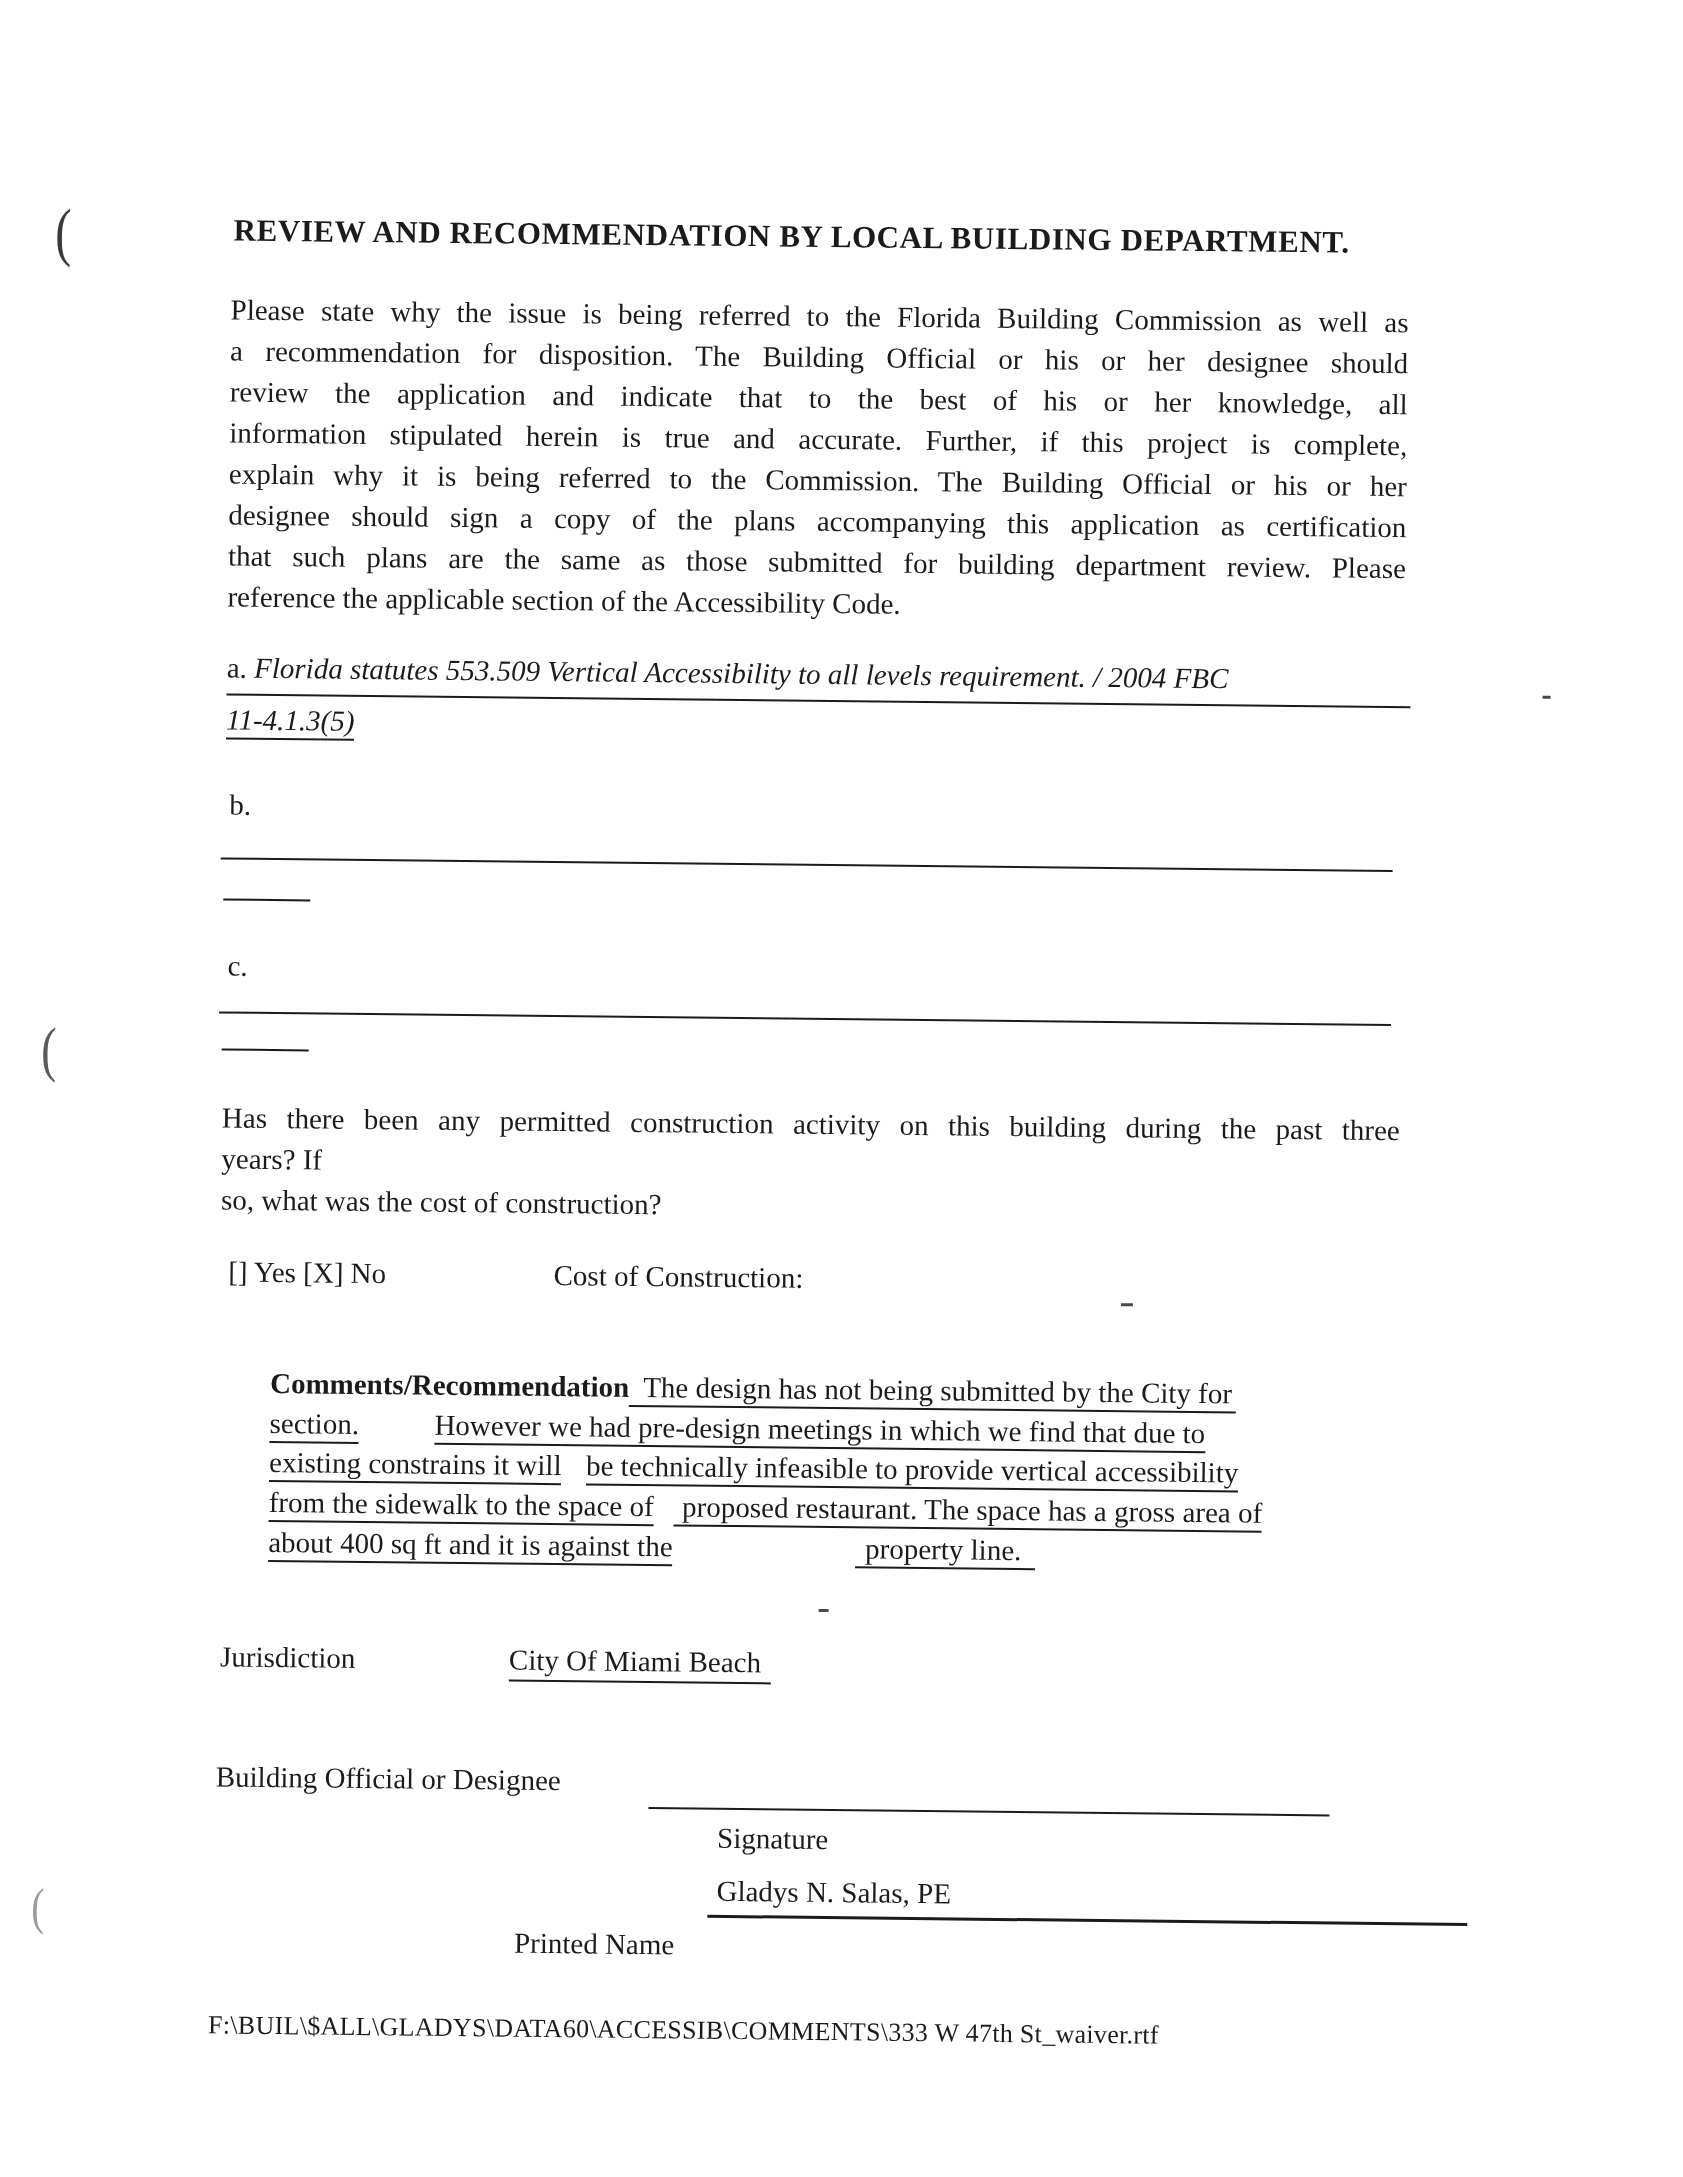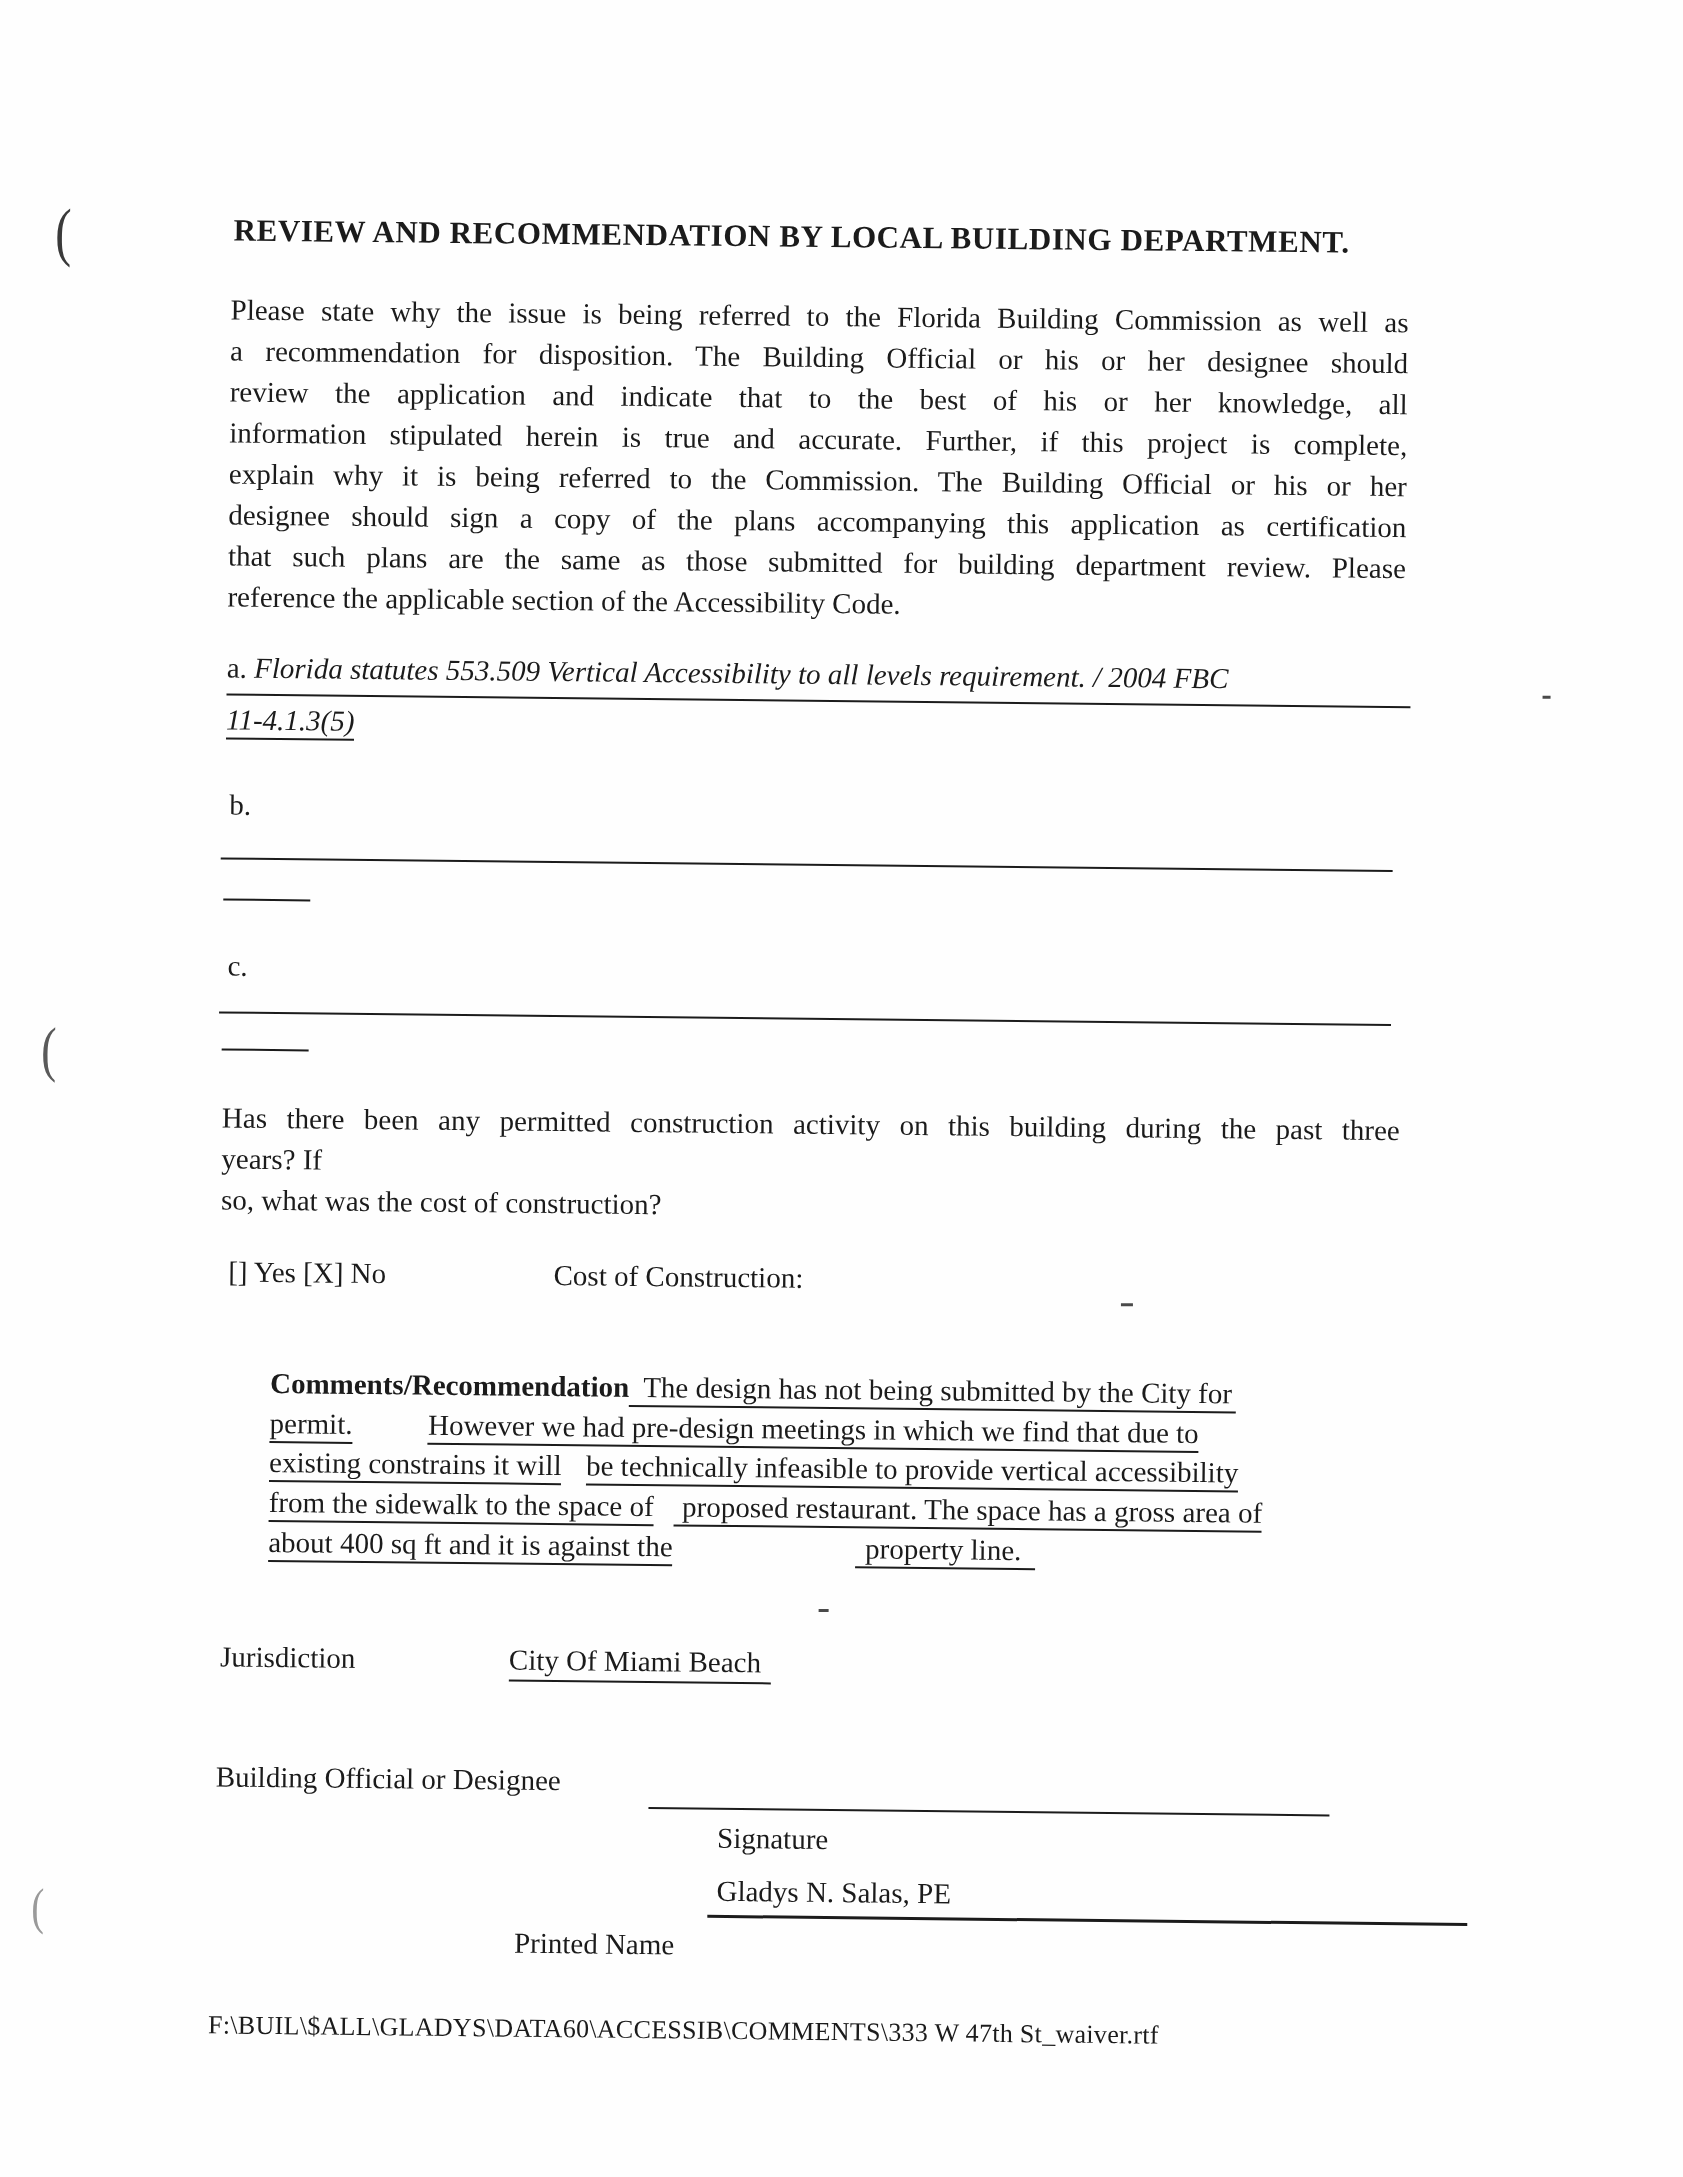--- a/index.html
+++ b/index.html
@@ -96,21 +96,21 @@
       <span>[] Yes [X] No</span>
       <span style="display:inline-block; width:153px;"></span>
       <span>Cost of Construction:</span>
     </div>
     <div class="abs dashmark" style="left:1135px; top:1291px; width:12px;"></div>
 
     <div class="abs comment-line" style="left:285px; top:1364px;">
       <span class="bold">Comments/Recommendation</span><span class="useg" style="padding-left:14px; padding-right:4px;"><span>The design has not being submitted by the City for</span></span>
     </div>
     <div class="abs comment-line" style="left:285px; top:1404px;">
-      <span class="useg">permit.</span>
+      <span class="useg">section.</span>
       <span style="display:inline-block; width:61px;"></span>
       <span class="useg">However we had pre-design meetings in which we find that due to</span>
     </div>
     <div class="abs comment-line" style="left:285px; top:1443px;">
       <span class="useg">existing constrains it will</span>
       <span style="display:inline-block; width:10px;"></span>
       <span class="useg">be technically infeasible to provide vertical accessibility</span>
     </div>
     <div class="abs comment-line" style="left:285px; top:1483px;">
       <span class="useg">from the sidewalk to the space of</span>

